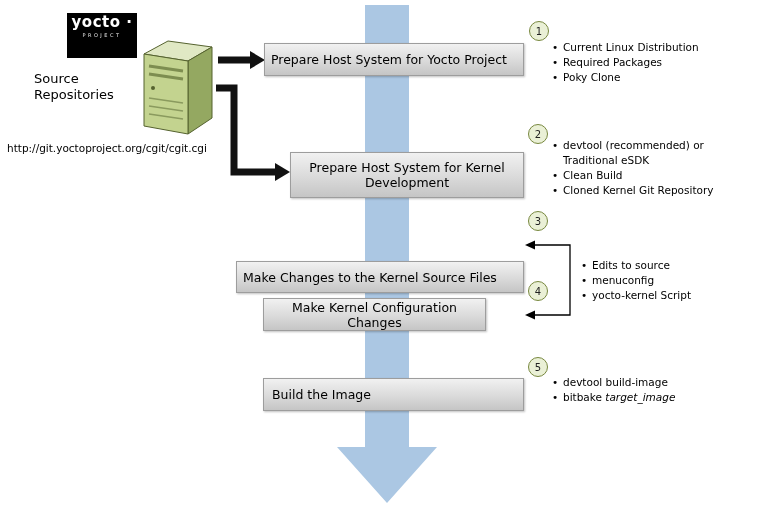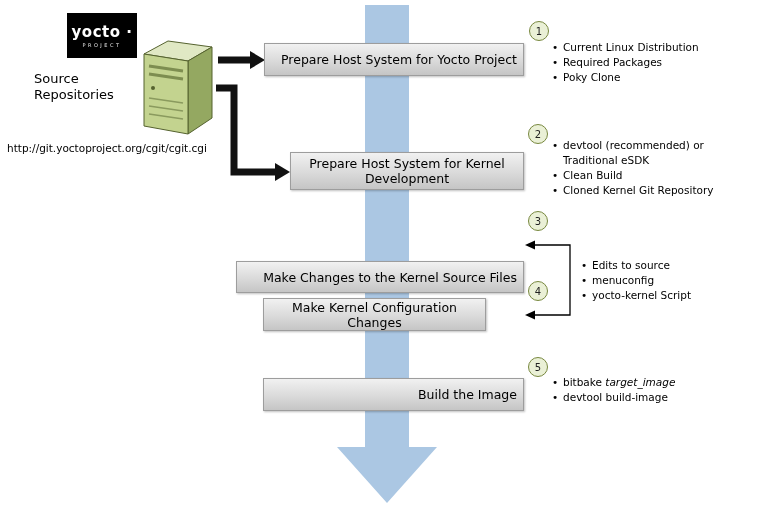--- a/index.html
+++ b/index.html
@@ -2,36 +2,36 @@
 <html><head>
 <meta charset="utf-8">
 <style>
   html,body{margin:0;padding:0;background:#fff;}
   .canvas{position:relative;width:769px;height:517px;background:#ffffff;
           font-family:"DejaVu Sans","Liberation Sans",sans-serif;overflow:hidden;}
   .layer{position:absolute;left:0;top:0;pointer-events:none;}
 
   
   .logo{position:absolute;left:67px;top:13px;width:70px;height:45px;background:#000;
-        color:#fff;display:flex;flex-direction:column;align-items:center;justify-content:center;}
+        color:#fff;display:flex;flex-direction:column;align-items:center;justify-content:flex-start;}
   .logo .brand{font-size:15px;font-weight:bold;letter-spacing:0.5px;}
   .logo .sub{font-size:5px;letter-spacing:2.5px;color:#e6e6e6;margin-top:1px;}
 
   .source-title{position:absolute;left:34px;top:71px;width:100px;font-size:13px;
                 font-weight:normal;line-height:16px;color:#000;}
   .repo-url{position:absolute;left:7px;top:142px;font-size:10.5px;color:#000;}
 
   
-  .step-box{position:absolute;display:flex;align-items:center;justify-content:flex-end;
+  .step-box{position:absolute;display:flex;align-items:center;justify-content:flex-start;
             text-align:center;font-size:12.5px;color:#000;line-height:15px;
             background:linear-gradient(to bottom,#f1f1f1 0%,#dadada 55%,#c5c5c5 100%);
             border:1px solid #9d9d9d;box-shadow:1px 1px 2px rgba(0,0,0,0.25);
             padding:0 6px;box-sizing:border-box;}
   #box1{left:264px;top:43px;width:260px;height:33px;}
-  #box2{left:290px;top:152px;width:234px;height:38px;}
+  #box2{left:290px;top:152px;width:234px;height:46px;}
   #box3{left:236px;top:229px;width:288px;height:32px;margin-top:32px;}
   #box4{left:263px;top:298px;width:223px;height:33px;}
   #box5{left:263px;top:378px;width:261px;height:33px;padding-left:8px;}
 
   
   .badge{position:absolute;width:18px;height:18px;border-radius:50%;background:#eaf0d6;
          border:1.5px solid #78883f;color:#222;font-size:10px;display:flex;
          align-items:center;justify-content:center;box-sizing:content-box;}
   #badge1{left:529px;top:21px;}
   #badge2{left:528px;top:124px;}
@@ -125,17 +125,17 @@
     <li>Cloned Kernel Git Repository</li>
   </ul>
 
   <ul class="bullets" id="list34">
     <li>Edits to source</li>
     <li>menuconfig</li>
     <li>yocto-kernel Script</li>
   </ul>
 
   <ul class="bullets" id="list5">
+    <li>devtool build-image</li>
     <li><span>bitbake </span><span class="italic">target_image</span></li>
-    <li>devtool build-image</li>
   </ul>
 
 </div>
 
 </body></html>

